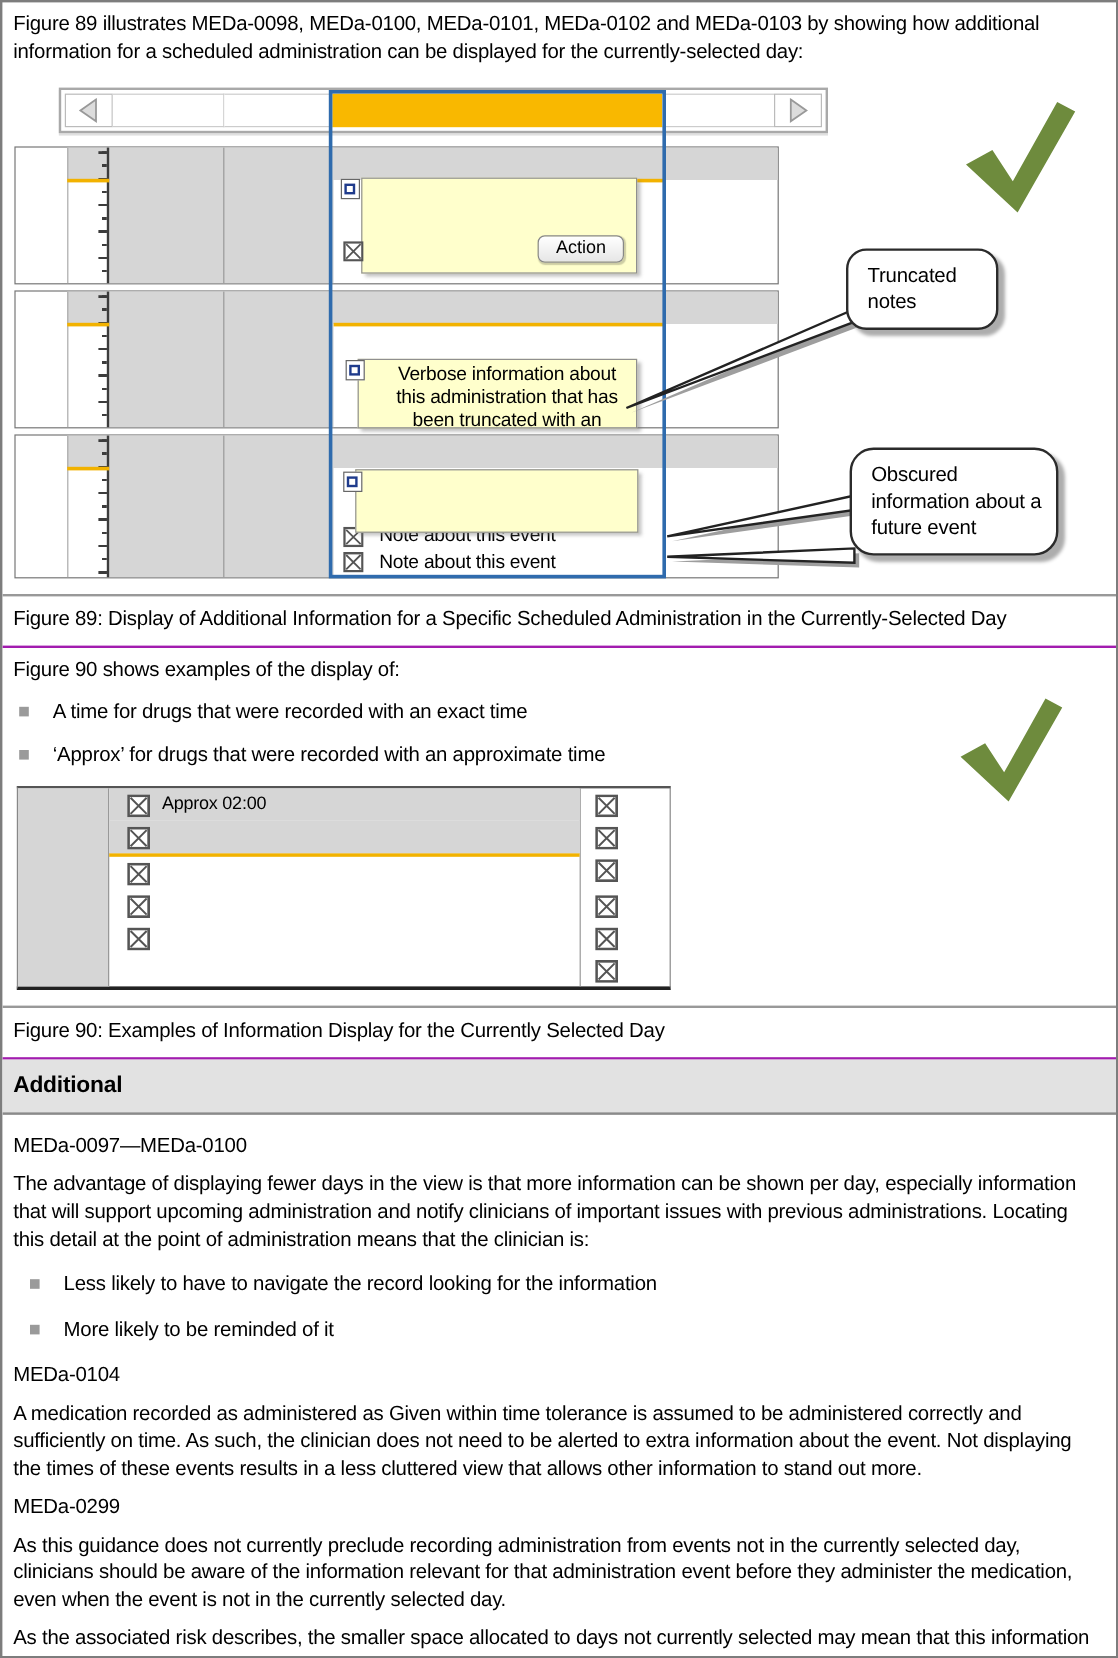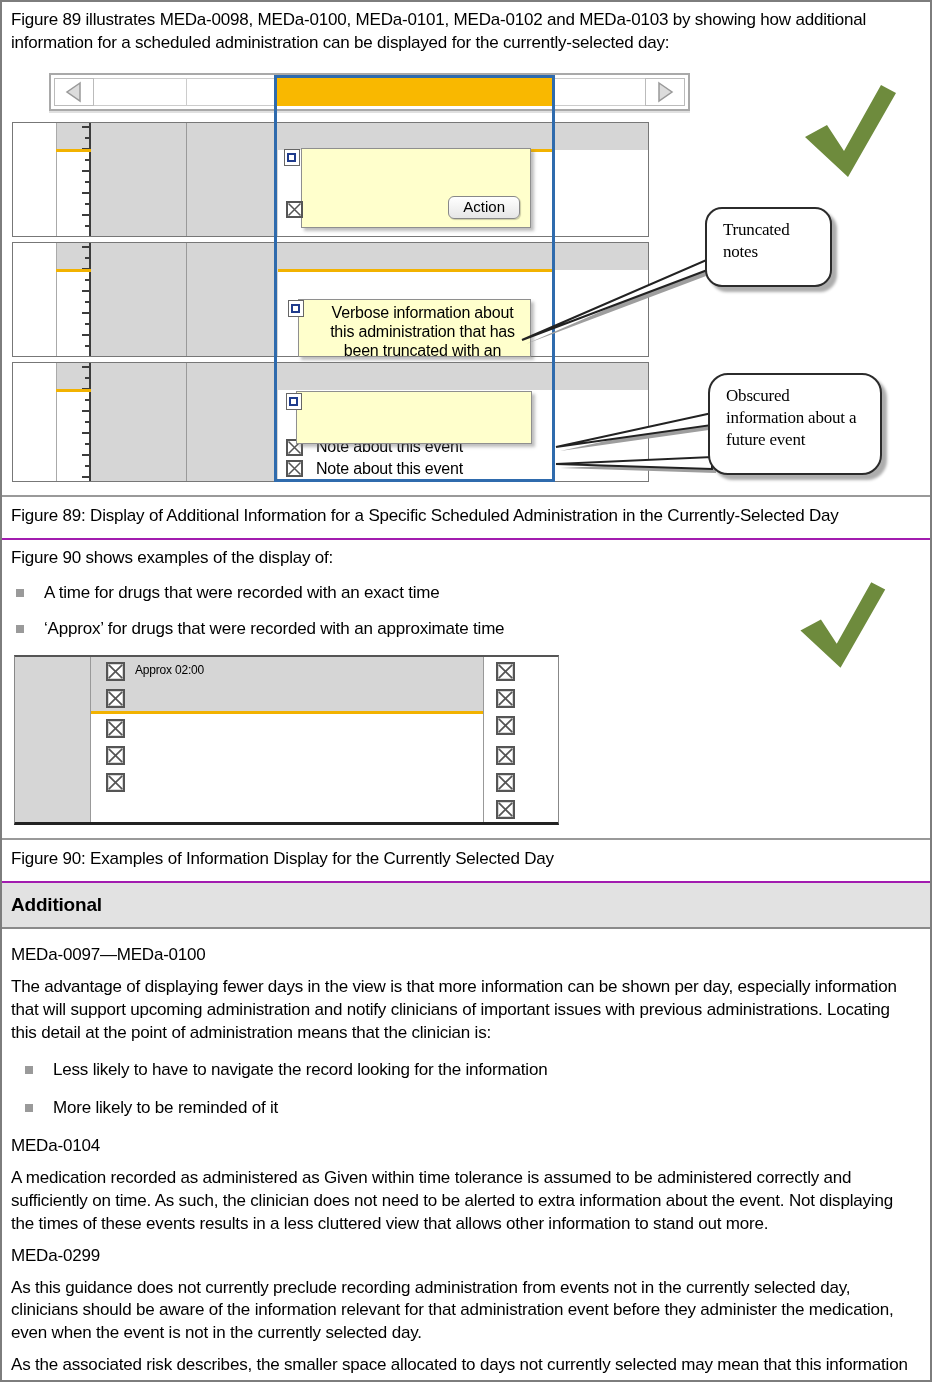--- a/index.html
+++ b/index.html
@@ -58,40 +58,40 @@
                 box-shadow:1px 1px 1px rgba(0,0,0,.2); }
   .vnote { position:absolute; font-size:16px; line-height:1.19; text-align:center; padding:3px 6px 2px 22px; }
   .ntext { position:absolute; font-size:16px; white-space:nowrap; }
 
   .bluerect { position:absolute; left:272px; top:16px; width:281px; height:407px;
               border:3px solid #2F6BAD; z-index:20; pointer-events:none; }
 
   .tails { position:absolute; left:0; top:0; z-index:25; pointer-events:none; }
 
   .bubble { position:absolute; background:#fff; border:2px solid #2b2b2b; border-radius:17px;
-            padding:10px 12px 22px 16px; font-size:17px; line-height:1.3;
-            box-shadow:5px 5px 3px #adadad; z-index:30;font-family:Liberation Serif, serif; }
+            padding:10px 12px 10px 16px; font-size:17px; line-height:1.3;
+            box-shadow:5px 5px 3px #adadad; z-index:30; }
   .b1 { left:703px; top:148px; width:127px; }
   .b2 { left:706px; top:314px; width:174px; border-radius:20px; }
 
   .checkmark { position:absolute; z-index:10; }
 
   
   .fig90wrap { position:relative; }
   .fig90 { position:relative; margin:14px 0 0 12px; width:545px;
            border-top:2px solid #555; border-bottom:3px solid #222; border-left:1px solid #888; border-right:1px solid #888;
            display:flex; }
   .f90-left { width:76px; background:#D6D6D6; border-right:1px solid #999; }
   .f90-main { width:392px; position:relative; }
   .f90-right { width:75px; border-left:1px solid #999; }
   .frow { height:27px; display:flex; align-items:center; position:relative; }
   .frow.gray { background:#D6D6D6; }
   .frow .xbox { position:static; margin-left:15px; flex:0 0 auto; }
   .f90-right .frow .xbox { margin-left:12px; }
-  .frow .flabel { margin-left:12px; font-size:12px; }
+  .frow .flabel { margin-left:12px; font-size:15px; }
   .f90-amber { height:3px; background:#F2B200; }
   .f90-spacer { height:3px; }
 </style>
 </head>
 <body>
 
 <div class="page">
 
   <section>
     <p class="txt pad">Figure 89 illustrates MEDa-0098, MEDa-0100, MEDa-0101, MEDa-0102 and MEDa-0103 by showing how additional information for a scheduled administration can be displayed for the currently-selected day:</p>

